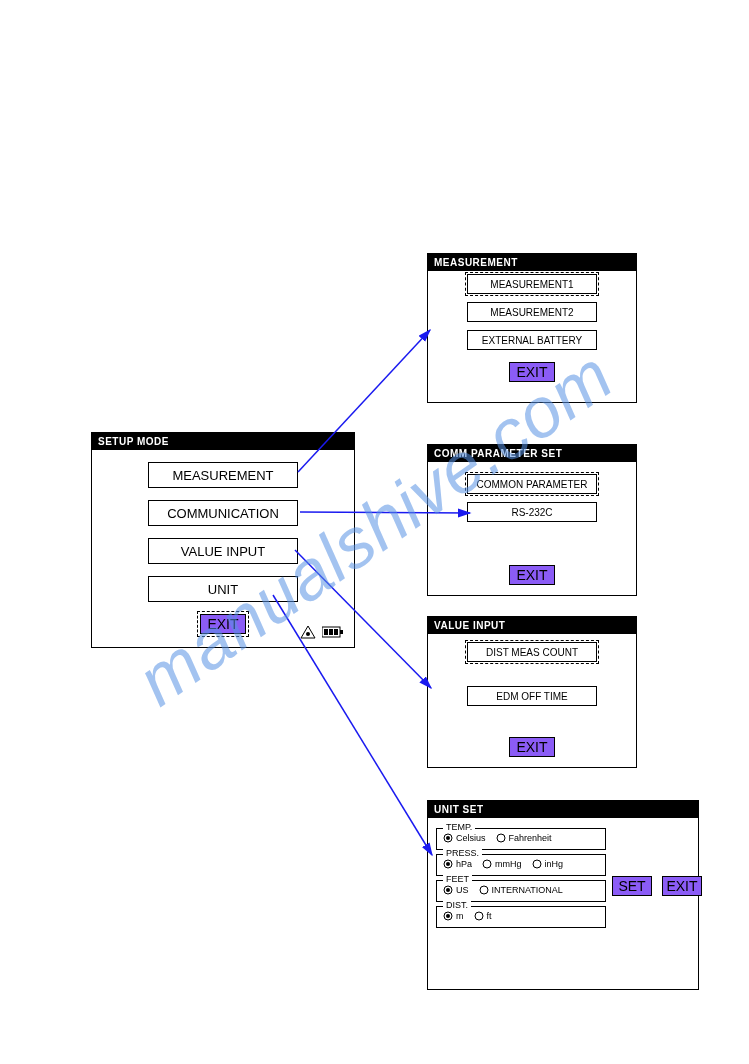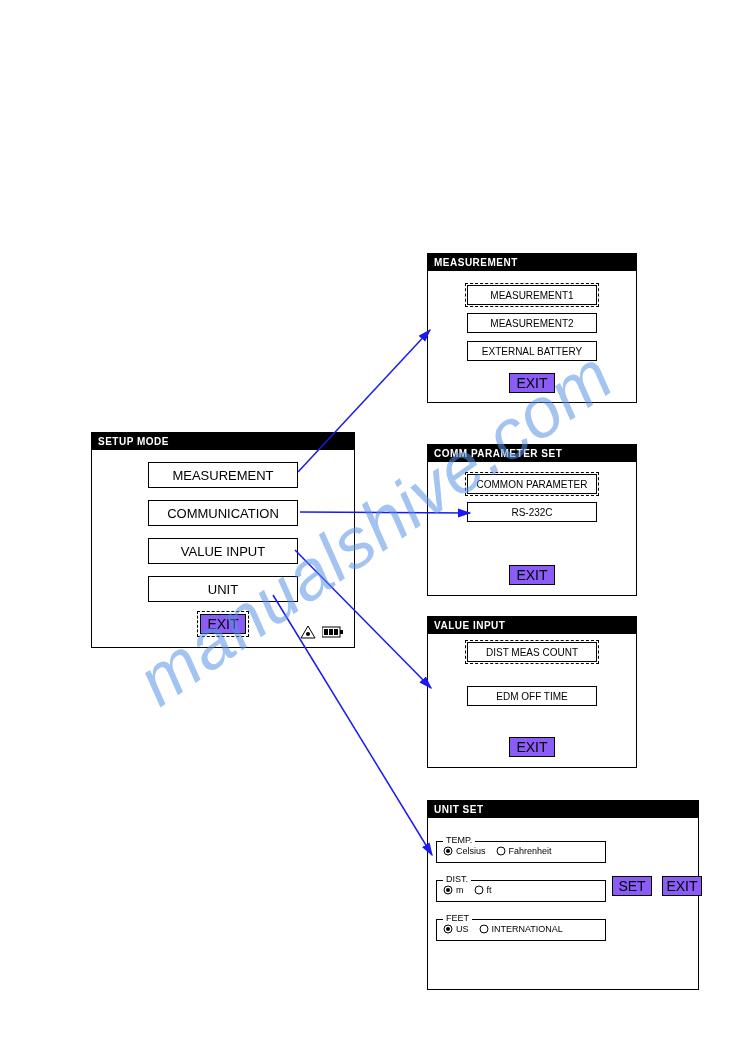--- a/index.html
+++ b/index.html
@@ -81,21 +81,20 @@
   }
 
   
   .grp {
     border: 1px solid #000;
     width: 170px;
     padding: 4px 6px 6px;
     margin-bottom: 4px;
     position: relative;
     font-size: 10px;
-    margin-top: 13px;
   }
   .grp-title {
     position: absolute; top: -7px; left: 6px;
     background: #fff; padding: 0 3px;
     font-size: 9px;
   }
   .radio-row { display: flex; flex-wrap: wrap; gap: 6px 10px; align-items: center; }
   .radio-item { display: flex; align-items: center; gap: 3px; font-size: 9px; cursor: pointer; }
 
   svg.arrows { position: absolute; left:0; top:0; width:749px; height:1064px; z-index:4; pointer-events:none; }
@@ -126,21 +125,21 @@
             <rect x="2" y="3" width="4" height="6" fill="#000"></rect>
             <rect x="7" y="3" width="4" height="6" fill="#000"></rect>
             <rect x="12" y="3" width="4" height="6" fill="#000"></rect>
           </svg>
       </div>
     </div>
   </div>
 
   <div class="win" style="left:427px; top:253px; width:210px; height:150px;">
     <div class="titlebar">MEASUREMENT</div>
-    <div class="body" style="padding-top:14px;">
+    <div class="body" style="padding-top:3px;">
       <div class="opt-btn sel">MEASUREMENT1</div>
       <div class="opt-btn">MEASUREMENT2</div>
       <div class="opt-btn">EXTERNAL BATTERY</div>
       <div class="exit-btn" style="margin-top:4px;">EXIT</div>
     </div>
   </div>
 
   <div class="win" style="left:427px; top:444px; width:210px; height:152px;">
     <div class="titlebar">COMM PARAMETER SET</div>
     <div class="body" style="padding-top:12px; justify-content:flex-start;">
@@ -178,52 +177,76 @@
                 </span>
               <span class="radio-item">
                   <svg width="10" height="10">
                     <circle cx="5" cy="5" r="4" fill="none" stroke="#000"></circle>
                   </svg>
                   <span>Fahrenheit</span>
                 </span>
             </div>
           </div>
           <div class="grp">
+            <span class="grp-title">PRESS.</span>
+            <div class="radio-row">
+              <span class="radio-item">
+                  <svg width="10" height="10">
+                    <circle cx="5" cy="5" r="4" fill="none" stroke="#000"></circle>
+                    <circle cx="5" cy="5" r="2" fill="#000"></circle>
+                  </svg>
+                  <span>hPa</span>
+                </span>
+              <span class="radio-item">
+                  <svg width="10" height="10">
+                    <circle cx="5" cy="5" r="4" fill="none" stroke="#000"></circle>
+                  </svg>
+                  <span>mmHg</span>
+                </span>
+              <span class="radio-item">
+                  <svg width="10" height="10">
+                    <circle cx="5" cy="5" r="4" fill="none" stroke="#000"></circle>
+                  </svg>
+                  <span>inHg</span>
+                </span>
+            </div>
+          </div>
+          <div class="grp">
+            <span class="grp-title">FEET</span>
+            <div class="radio-row">
+              <span class="radio-item">
+                  <svg width="10" height="10">
+                    <circle cx="5" cy="5" r="4" fill="none" stroke="#000"></circle>
+                    <circle cx="5" cy="5" r="2" fill="#000"></circle>
+                  </svg>
+                  <span>US</span>
+                </span>
+              <span class="radio-item">
+                  <svg width="10" height="10">
+                    <circle cx="5" cy="5" r="4" fill="none" stroke="#000"></circle>
+                  </svg>
+                  <span>INTERNATIONAL</span>
+                </span>
+            </div>
+          </div>
+          <div class="grp">
             <span class="grp-title">DIST.</span>
             <div class="radio-row">
               <span class="radio-item">
                   <svg width="10" height="10">
                     <circle cx="5" cy="5" r="4" fill="none" stroke="#000"></circle>
                     <circle cx="5" cy="5" r="2" fill="#000"></circle>
                   </svg>
                   <span>m</span>
                 </span>
               <span class="radio-item">
                   <svg width="10" height="10">
                     <circle cx="5" cy="5" r="4" fill="none" stroke="#000"></circle>
                   </svg>
                   <span>ft</span>
-                </span>
-            </div>
-          </div>
-          <div class="grp">
-            <span class="grp-title">FEET</span>
-            <div class="radio-row">
-              <span class="radio-item">
-                  <svg width="10" height="10">
-                    <circle cx="5" cy="5" r="4" fill="none" stroke="#000"></circle>
-                    <circle cx="5" cy="5" r="2" fill="#000"></circle>
-                  </svg>
-                  <span>US</span>
-                </span>
-              <span class="radio-item">
-                  <svg width="10" height="10">
-                    <circle cx="5" cy="5" r="4" fill="none" stroke="#000"></circle>
-                  </svg>
-                  <span>INTERNATIONAL</span>
                 </span>
             </div>
           </div>
         </div>
         <div style="display:flex; flex-direction:row; gap:10px; margin-left:6px; margin-top:48px;">
           <div class="exit-btn" style="width:40px;">SET</div>
           <div class="exit-btn" style="width:40px;">EXIT</div>
         </div>
       </div>
     </div>

